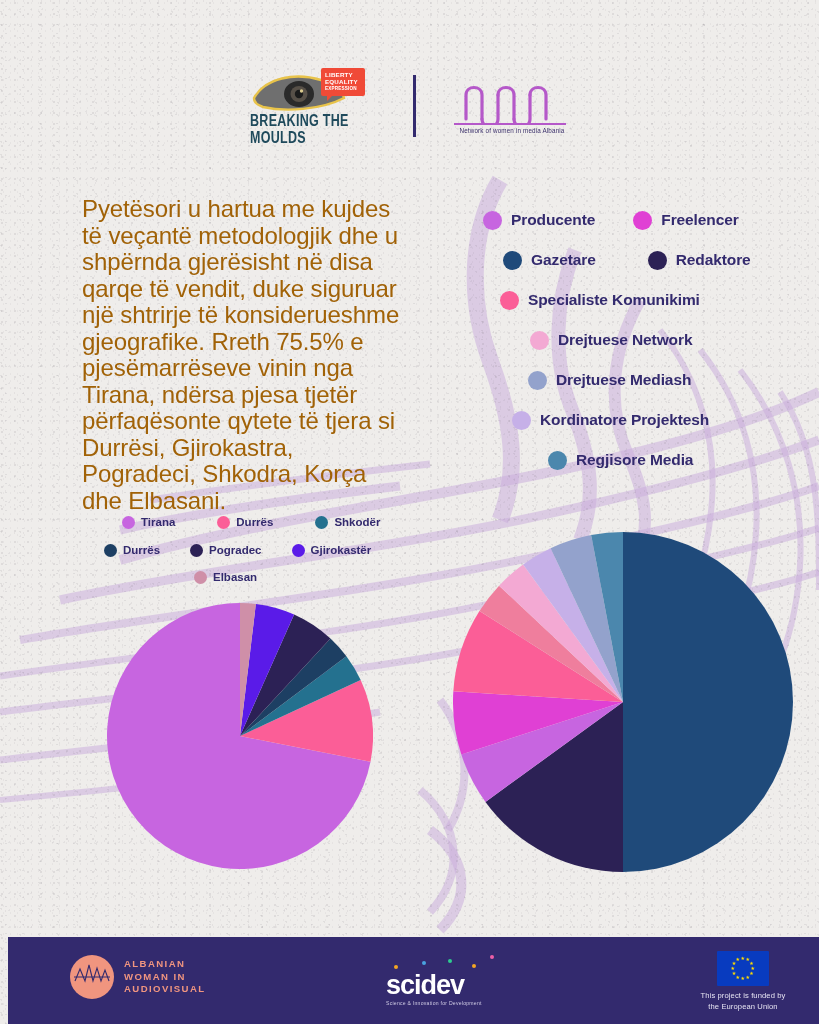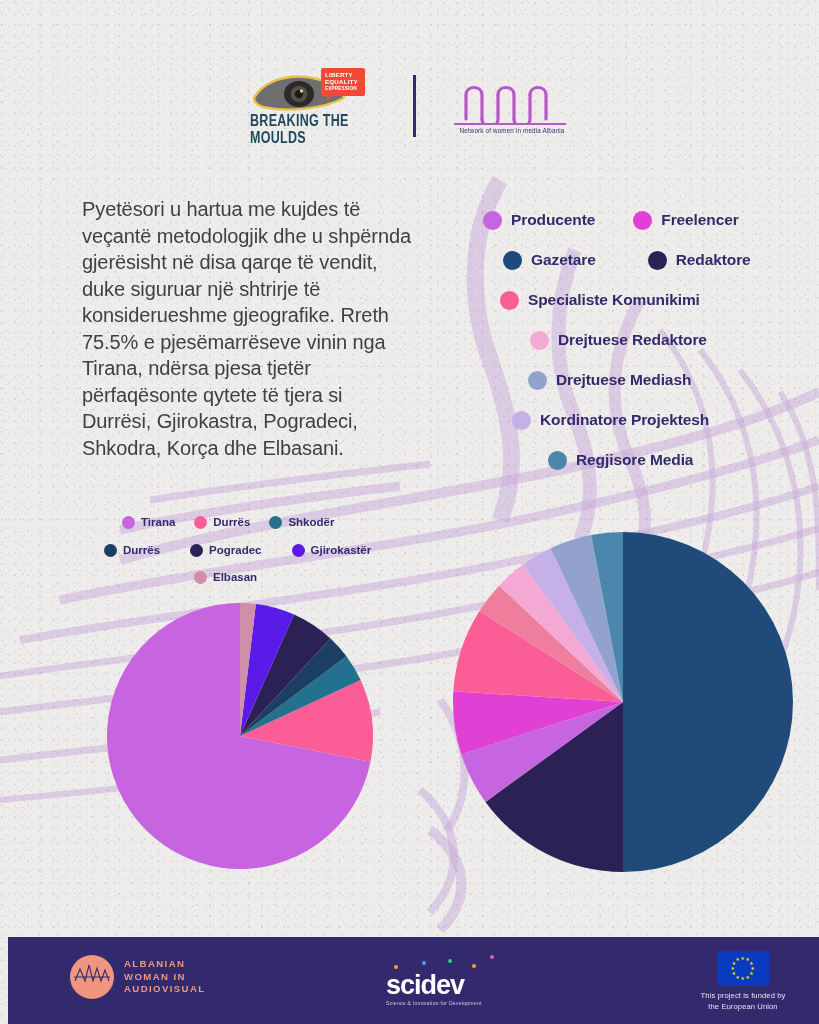--- a/index.html
+++ b/index.html
@@ -64,21 +64,21 @@
   .nwm-logo { position: relative; width: 120px; height: 66px; }
   .nwm-rule { position: absolute; left: 4px; top: 50px; width: 112px; height: 2px; background: #b558c9; }
   .nwm-sub {
     position: absolute; left: 4px; top: 54px; width: 116px;
     font-size: 6.3px; color: #3a2f6a; letter-spacing: .15px; text-align: center;
   }
 
   
   .para {
     position: absolute; left: 82px; top: 196px; width: 330px;
-    font-size: 20px; line-height: 26.5px; color: #404040;
+    font-size: 24px; line-height: 26.5px; color: #a16207;
     font-weight: 500; letter-spacing: -.1px;
     z-index: 4;
   }
 
   
   .role-legend { position: absolute; left: 455px; top: 200px; width: 364px; z-index: 4; }
   .role-row { display: flex; align-items: center; height: 40px; }
   .role-item { display: flex; align-items: center; gap: 9px; }
   .dot { border-radius: 50%; flex: 0 0 auto; }
   .role-item .dot { width: 19px; height: 19px; }
@@ -210,21 +210,21 @@
     </div>
     <div class="role-row" style="justify-content:flex-start;padding-left:45px;">
       <div class="role-item">
         <span class="dot" style="background:#fb5e97"></span>
         <span class="role-label">Specialiste Komunikimi</span>
       </div>
     </div>
     <div class="role-row" style="justify-content:flex-start;padding-left:75px;">
       <div class="role-item">
         <span class="dot" style="background:#f3a9d3"></span>
-        <span class="role-label">Drejtuese Redaktore</span>
+        <span class="role-label">Drejtuese Network</span>
       </div>
     </div>
     <div class="role-row" style="justify-content:flex-start;padding-left:73px;">
       <div class="role-item">
         <span class="dot" style="background:#93a2cc"></span>
         <span class="role-label">Drejtuese Mediash</span>
       </div>
     </div>
     <div class="role-row" style="justify-content:flex-start;padding-left:57px;">
       <div class="role-item">
@@ -234,21 +234,21 @@
     </div>
     <div class="role-row" style="justify-content:flex-start;padding-left:93px;">
       <div class="role-item">
         <span class="dot" style="background:#4b87ad"></span>
         <span class="role-label">Regjisore Media</span>
       </div>
     </div>
   </div>
 
   <div class="city-legend">
-    <div class="city-row" style="justify-content:flex-start;padding-left:18px;gap:19px;height:28px;">
+    <div class="city-row" style="justify-content:flex-start;padding-left:18px;gap:42px;height:28px;">
       <div class="city-item">
         <span class="dot" style="background:#c765e0"></span>
         <span class="city-label">Tirana</span>
       </div>
       <div class="city-item">
         <span class="dot" style="background:#fb5e97"></span>
         <span class="city-label">Durrës</span>
       </div>
       <div class="city-item">
         <span class="dot" style="background:#24718f"></span>

